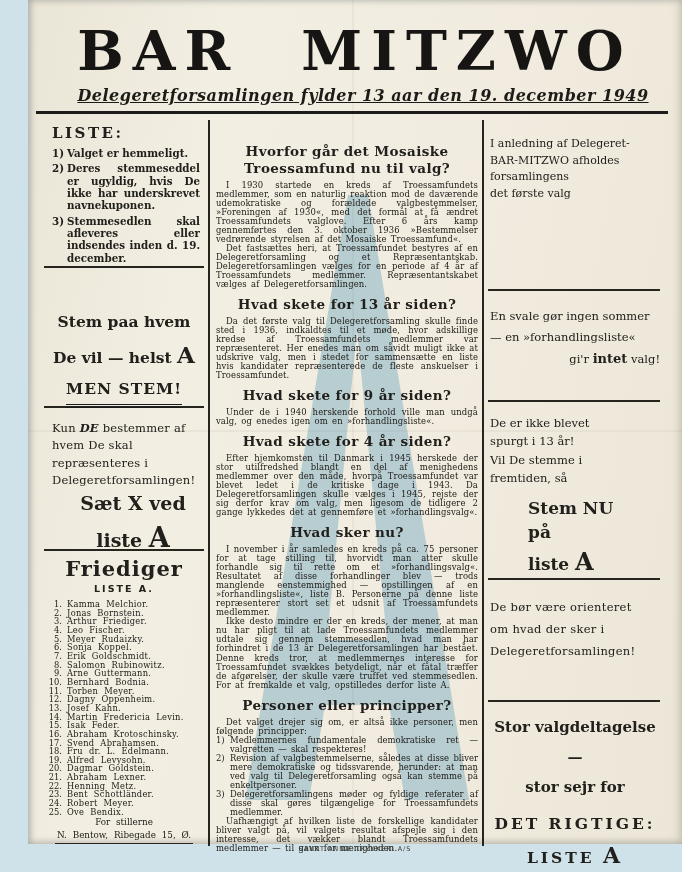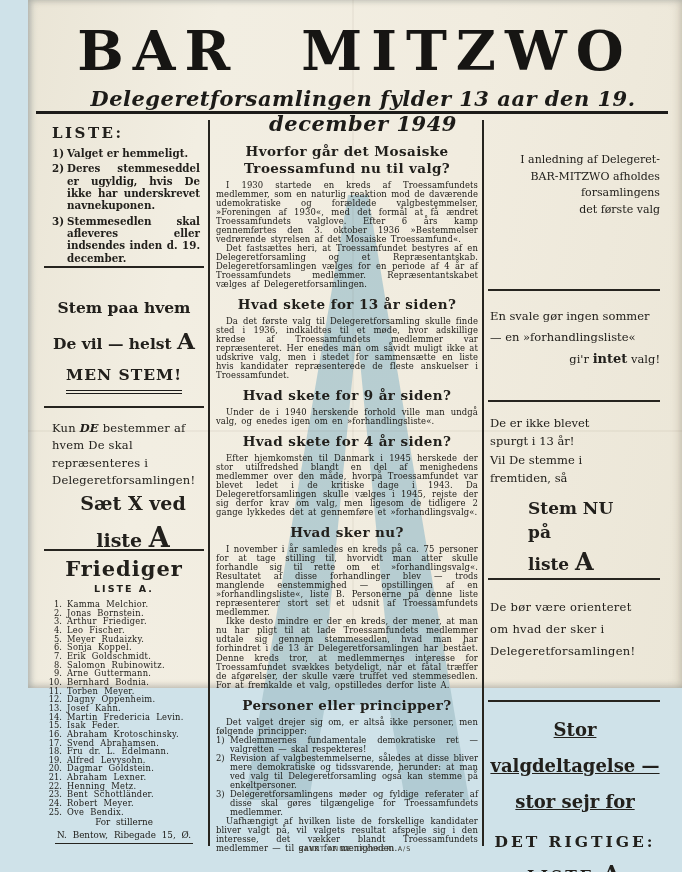--- a/index.html
+++ b/index.html
@@ -1,47 +1,47 @@
 <!DOCTYPE html>
 <html><head>
 <meta charset="utf-8">
 <style>
   html,body{margin:0;padding:0;}
   body{background:#cfe2e9;font-family:"DejaVu Serif","Liberation Serif",serif;}
   #page{position:relative;width:682px;height:872px;overflow:hidden;background:#cfe2e9;}
-  #paper{position:absolute;left:28px;top:0;width:654px;height:688px;
+  #paper{position:absolute;left:28px;top:0;width:654px;height:844px;
     background:linear-gradient(100deg,#eae5d6,#f2eee2 25%,#f1ecdf 60%,#ebe6d7 100%);
     box-shadow:inset 3px 0 6px rgba(90,110,120,.35), inset -4px 0 8px rgba(120,110,90,.18), inset 0 -3px 6px rgba(120,110,90,.12);
     color:#22201c;}
   .crease-v{position:absolute;top:0;bottom:0;width:2px;background:rgba(90,80,60,.05);}
   .crease-h{position:absolute;left:0;right:0;height:2px;background:rgba(90,80,60,.05);}
 
   
   #title{position:absolute;left:0;right:0;top:18px;text-align:center;
     font-weight:bold;font-size:55px;letter-spacing:9px;word-spacing:34px;
     font-family:"DejaVu Serif","Liberation Serif",serif;color:#161513;}
   #subtitle{position:absolute;left:16px;right:0;top:86px;text-align:center;
-    font-weight:bold;font-style:italic;font-size:21px;letter-spacing:.5px;color:#1c1b18;}
+    font-weight:bold;font-style:italic;font-size:16px;letter-spacing:.5px;color:#1c1b18;text-decoration:underline;}
   .rule-thick{position:absolute;left:8px;right:14px;top:111px;height:3px;background:#1d1c1a;}
 
   
   .vrule{position:absolute;width:1.5px;background:#26241f;top:120px;height:726px;}
   #vrule-left{left:180px;}
   #vrule-right{left:454px;}
   .hrule-left{position:absolute;left:16px;width:160px;height:1.5px;background:#26241f;}
   .hrule-right{position:absolute;left:460px;width:172px;height:1.5px;background:#26241f;}
 
   
   .lcol{position:absolute;left:24px;width:148px;}
   #husk{top:124px;}
   #husk .husk-head{font-weight:bold;font-size:15px;letter-spacing:2.5px;margin-bottom:5px;}
   .husk-item{display:flex;font-weight:bold;font-size:10.3px;line-height:1.2;margin-bottom:3px;text-align:justify;}
   .husk-item .num{flex:0 0 15px;}
   .husk-item .txt{flex:1;}
-  #stem{top:294px;left:16px;width:160px;text-align:center;font-weight:bold;font-size:15.5px;line-height:1.75;}
+  #stem{top:308px;left:16px;width:160px;text-align:center;font-weight:bold;font-size:15.5px;line-height:1.75;}
   #stem .bigA{font-size:23px;}
   #stem .menstem{display:inline-block;border-bottom:4px double #1d1c1a;padding-bottom:1px;letter-spacing:1px;}
   #kun{top:420px;font-size:11.5px;line-height:1.5;letter-spacing:.2px;}
   #kun .de{font-style:italic;font-weight:bold;margin-top:10px;}
   #saet{top:489px;left:30px;width:150px;text-align:center;font-weight:bold;font-size:19px;line-height:1.5;}
   #saet .bigA{font-size:27px;}
   #kand{top:556px;left:16px;width:160px;text-align:center;}
   #kand .kand-head{font-weight:bold;font-size:21px;letter-spacing:1px;}
   #kand .kand-sub{font-family:"DejaVu Sans","Liberation Sans",sans-serif;font-weight:bold;font-size:9.5px;letter-spacing:2px;margin-top:2px;margin-bottom:6px;}
   .cand-row{display:flex;font-size:8.3px;line-height:1.045;text-align:left;}
@@ -55,31 +55,31 @@
   #mid{position:absolute;left:188px;top:127px;width:262px;}
   .mid-h{font-weight:bold;font-size:13.5px;text-align:center;line-height:1.25;margin:7px 0 4px 0;letter-spacing:.4px;}
   .mid-h:first-child{margin-top:16px;}
   .mid-p{font-size:8.45px;line-height:1.07;text-align:justify;text-indent:10px;margin:0;word-spacing:1.5px;letter-spacing:.1px;}
   .mid-num{display:flex;font-size:8.45px;line-height:1.07;text-align:justify;word-spacing:1.5px;}
   .mid-num .num{flex:0 0 14px;}
   .mid-num .txt{flex:1;}
 
   
   .rcol{position:absolute;left:462px;width:170px;}
-  #rs1{top:152px;text-align:right;font-size:11px;line-height:1.5;}
+  #rs1{top:136px;text-align:left;font-size:11px;line-height:1.5;}
   #rs1 .mazel{display:inline-block;margin-top:11px;font-weight:bold;font-size:19px;letter-spacing:2px;border-bottom:2.5px solid #1d1c1a;padding-bottom:2px;}
   #rs2{top:306px;font-size:11.5px;line-height:1.8;}
   #rs2 .r3{text-align:right;}
   #rs2 b{font-size:13px;}
   #rs3{top:414px;font-size:11.5px;line-height:1.6;}
   #rs3 .shout{font-weight:bold;font-size:17px;line-height:1.45;margin-left:38px;margin-top:8px;}
   #rs3 .bigA{font-size:24px;}
   #rs4{top:597px;font-size:11.5px;line-height:1.9;letter-spacing:.3px;}
   #rs5{top:712px;text-align:center;font-weight:bold;}
-  #rs5 .l1{font-size:18px;line-height:2;text-decoration:underline;}
+  #rs5 .l1{font-size:15px;line-height:2;}
   #rs5 .shout1{font-size:15.5px;letter-spacing:3px;margin-top:12px;}
   #rs5 .shout2{font-size:15.5px;letter-spacing:3px;margin-top:9px;}
   #rs5 .bigA{font-size:22px;}
 
   #printer{position:absolute;left:0;right:0;top:845px;text-align:center;
     font-family:"DejaVu Sans","Liberation Sans",sans-serif;font-size:6.5px;letter-spacing:1px;color:#3a382f;}
 
   #watermark{position:absolute;left:0;top:0;z-index:0;}
   .textlayer{position:relative;z-index:2;}
 </style>

